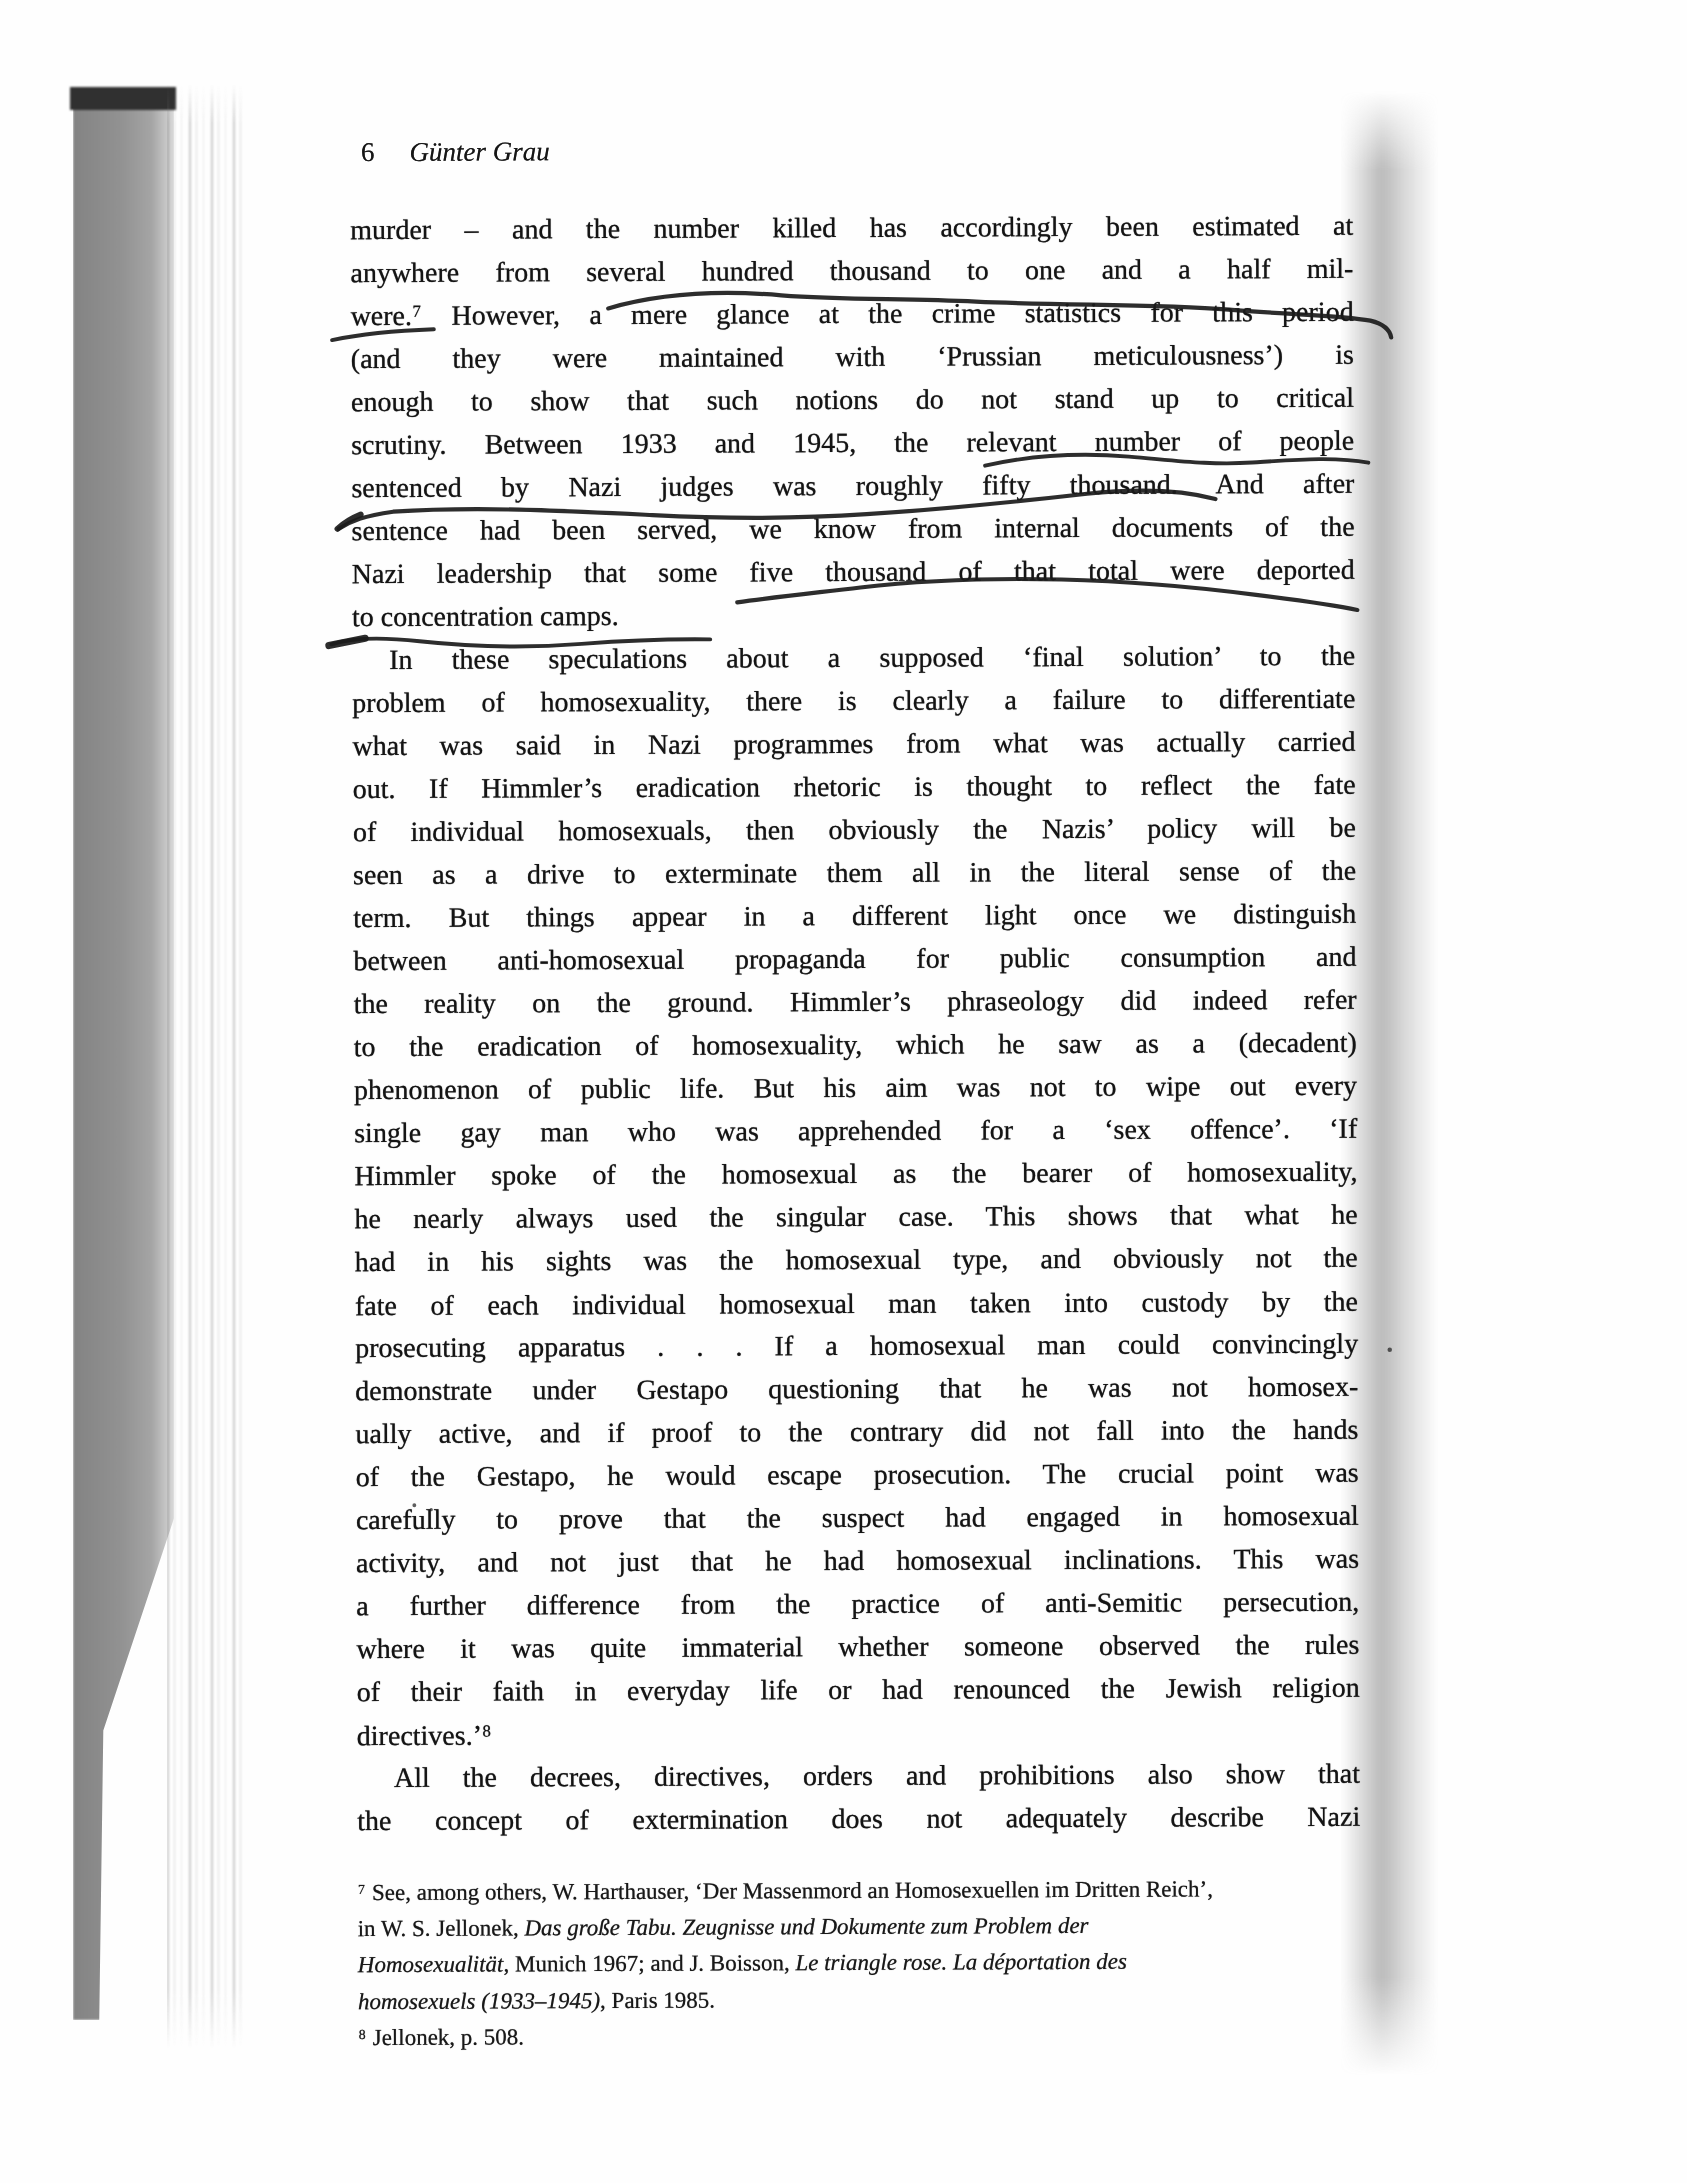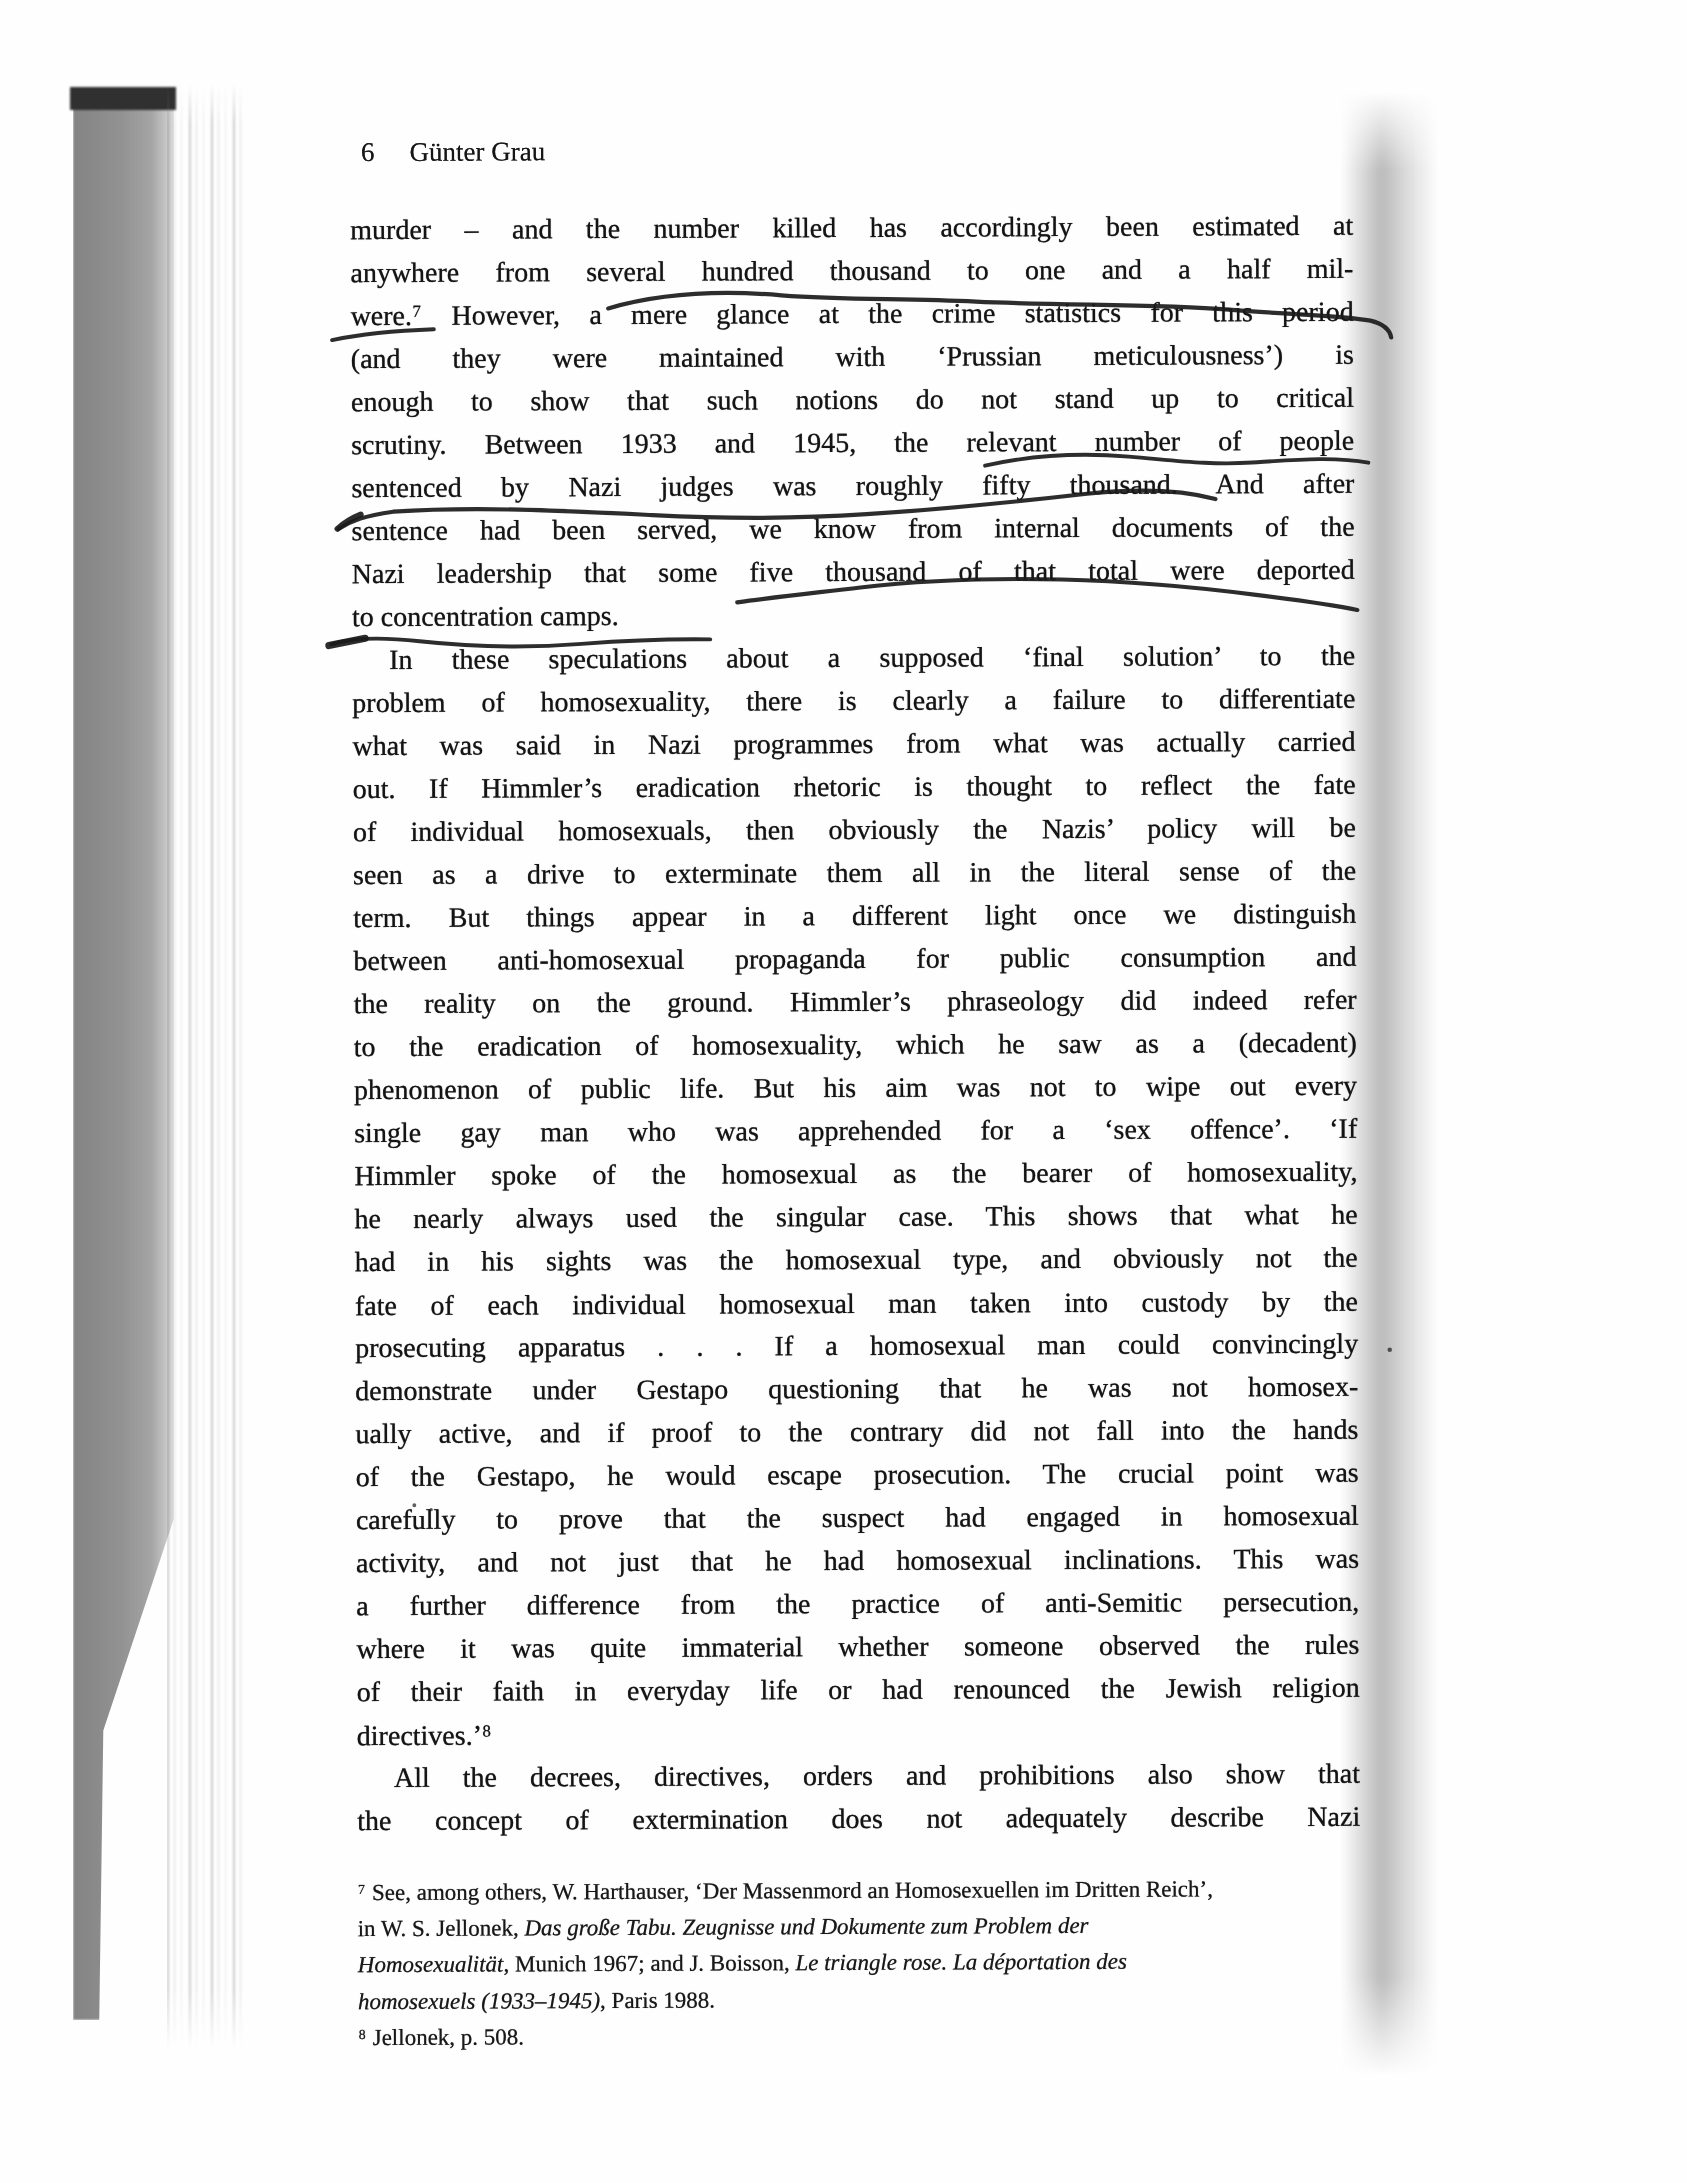--- a/index.html
+++ b/index.html
@@ -24,21 +24,21 @@
       background:linear-gradient(90deg,rgba(150,150,150,0) 0%,rgba(130,130,130,.55) 42%,
                  rgba(165,165,165,.38) 68%,rgba(220,220,220,0) 100%);
       filter:blur(3.9px);
       -webkit-mask-image:linear-gradient(180deg,transparent 0,#000 4%,#000 95%,transparent 100%);
       mask-image:linear-gradient(180deg,transparent 0,#000 4%,#000 95%,transparent 100%);}
   
   .text-layer{position:absolute;inset:0;transform:rotate(-0.25deg);transform-origin:843px 1092px;}
   .header{position:absolute;left:365px;top:135px;font-size:27px;color:#161616;
       text-shadow:0 0 0.6px rgba(15,15,15,.7);}
   .header .pagenum{margin-right:35px;}
-  .header .author{text-align:right;}
+  .header .author{font-style:italic;text-align:right;}
   .line{position:absolute;left:354px;width:1003px;height:40px;font-size:28px;color:#141414;
       text-align:justify;text-align-last:justify;white-space:normal;
       text-shadow:0 0 0.8px rgba(15,15,15,.65);-webkit-text-stroke:0.3px rgba(25,25,25,.5);}
   .line.end{text-align:left;text-align-last:left;}
   .fn-line{position:absolute;left:354px;width:1025px;height:34px;font-size:23px;color:#181818;
       text-align:left;text-shadow:0 0 0.7px rgba(15,15,15,.6);-webkit-text-stroke:0.2px rgba(25,25,25,.45);}
   .it{font-style:italic;}
   sup{font-size:60%;position:relative;top:-0.45em;vertical-align:baseline;margin:0 1.3px 0 0.6px;}
   #pen-marks{position:absolute;left:0;top:0;width:1687px;height:2183px;pointer-events:none;}
 </style>
@@ -92,21 +92,21 @@
         <div class="line" style="top: 1631px;"><span>where it was quite immaterial whether someone observed the rules</span></div>
         <div class="line" style="top: 1674px;"><span>of their faith in everyday life or had renounced the Jewish religion</span></div>
         <div class="line end" style="top: 1718px;"><span>directives.’</span><sup>8</sup></div>
         <div class="line" style="top: 1760px; text-indent: 37px;"><span>All the decrees, directives, orders and prohibitions also show that</span></div>
         <div class="line" style="top: 1803px;"><span>the concept of extermination does not adequately describe Nazi</span></div>
       </div>
     <div id="footnotes">
         <div class="fn-line" style="top: 1878px;"><sup>7</sup><span> See, among others, W. Harthauser, ‘Der Massenmord an Homosexuellen im Dritten Reich’,</span></div>
         <div class="fn-line" style="top: 1914px;"><span>in W. S. Jellonek, </span><span class="it">Das große Tabu. Zeugnisse und Dokumente zum Problem der</span></div>
         <div class="fn-line" style="top: 1950px;"><span class="it">Homosexualität</span><span>, Munich 1967; and J. Boisson, </span><span class="it">Le triangle rose. La déportation des</span></div>
-        <div class="fn-line" style="top: 1987px;"><span class="it">homosexuels (1933–1945)</span><span>, Paris 1988.</span></div>
+        <div class="fn-line" style="top: 1987px;"><span class="it">homosexuels (1933–1945)</span><span>, Paris 1985.</span></div>
         <div class="fn-line" style="top: 2023px;"><sup>8</sup><span> Jellonek, p. 508.</span></div>
       </div>
     <svg id="pen-marks" viewBox="0 0 2601 3366" xmlns="http://www.w3.org/2000/svg">
         <path d="M 943 474 C 1020 452 1110 446 1210 455 C 1310 463 1400 460 1510 466 C 1650 473 1790 470 1900 480 C 2000 489 2070 489 2118 498 C 2138 503 2148 512 2150 524" fill="none" stroke="#1b1b1b" stroke-width="6.5" stroke-linecap="round" stroke-linejoin="round" opacity="0.92"></path>
         <path d="M 517 521 C 556 513 612 507 674 505" fill="none" stroke="#1b1b1b" stroke-width="6" stroke-linecap="round" stroke-linejoin="round" opacity="0.92"></path>
         <path d="M 1523 719 C 1595 703 1665 699 1745 706 C 1815 712 1868 720 1935 716 C 2002 712 2062 707 2114 717" fill="none" stroke="#1b1b1b" stroke-width="6" stroke-linecap="round" stroke-linejoin="round" opacity="0.92"></path>
         <path d="M 526 812 C 545 800 565 792 610 786 C 740 778 880 786 1010 793 C 1120 799 1230 800 1340 793 C 1470 785 1580 774 1680 763 C 1760 755 1830 759 1878 772" fill="none" stroke="#1b1b1b" stroke-width="6.5" stroke-linecap="round" stroke-linejoin="round" opacity="0.92"></path>
         <path d="M 560 790 C 545 796 535 802 524 812" fill="none" stroke="#1b1b1b" stroke-width="9" stroke-linecap="round" stroke-linejoin="round" opacity="0.92"></path>
         <path d="M 1140 928 C 1200 920 1260 914 1330 906 C 1420 896 1530 892 1640 895 C 1750 898 1850 908 1940 920 C 2010 929 2060 936 2096 944" fill="none" stroke="#1b1b1b" stroke-width="6.5" stroke-linecap="round" stroke-linejoin="round" opacity="0.92"></path>
         <path d="M 514 990 C 545 980 590 979 650 986 C 730 995 820 997 900 991 C 970 986 1040 984 1098 985" fill="none" stroke="#1b1b1b" stroke-width="6" stroke-linecap="round" stroke-linejoin="round" opacity="0.92"></path>

